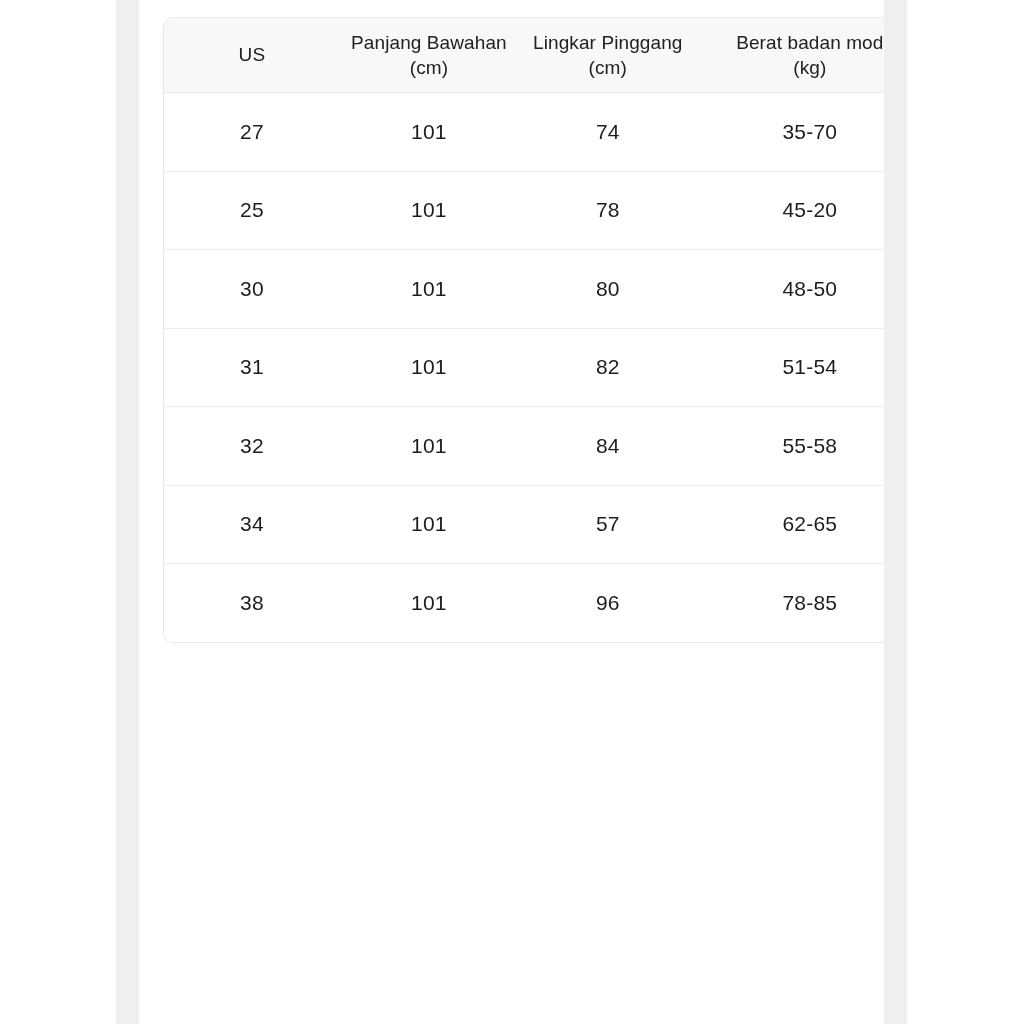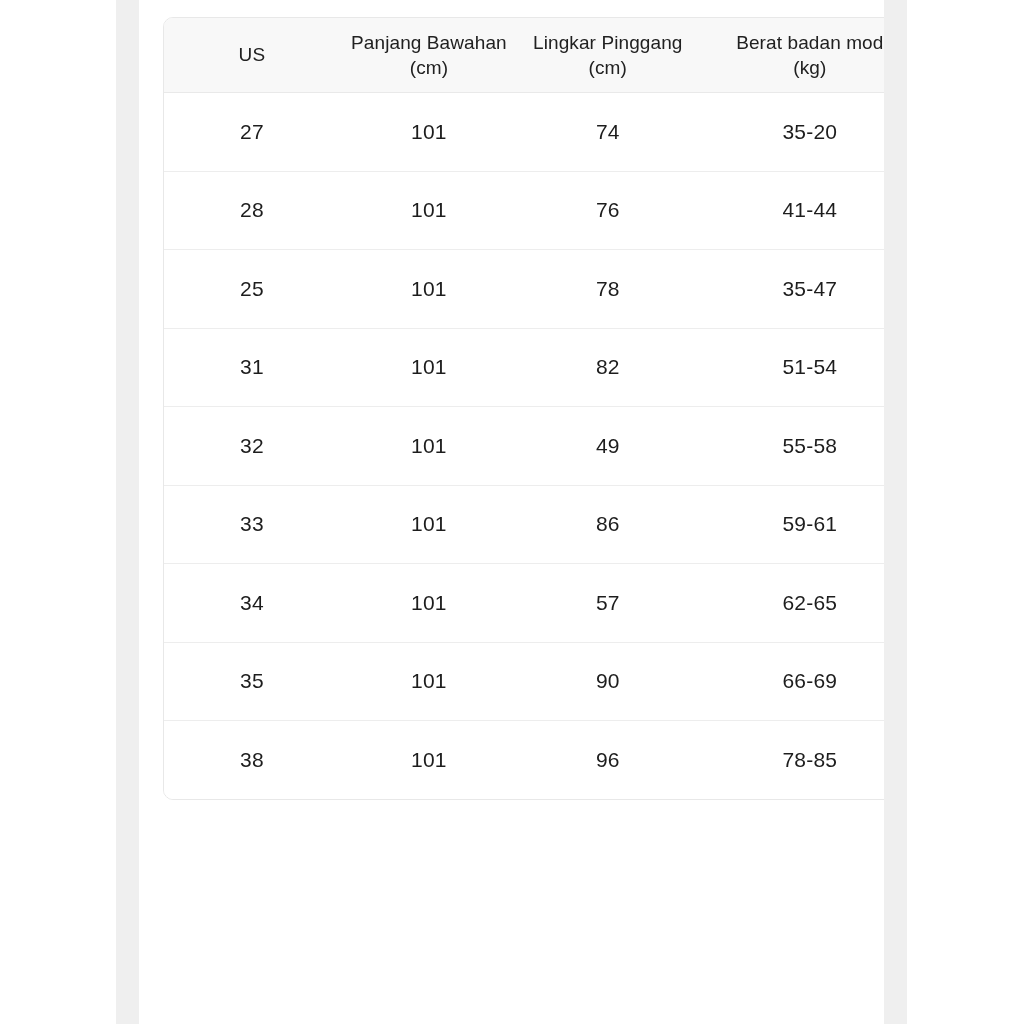--- a/index.html
+++ b/index.html
@@ -140,63 +140,51 @@
             <span>Berat badan mod</span>
             <span class="header-line-secondary">(kg)</span>
           </th>
         </tr>
       </thead>
       <tbody id="size-table-body">
           <tr>
             <td>27</td>
             <td>101</td>
             <td>74</td>
-            <td>35-20</td>
-          </tr>
-          <tr>
-            <td>28</td>
-            <td>101</td>
-            <td>76</td>
-            <td>41-44</td>
+            <td>35-70</td>
           </tr>
           <tr>
             <td>25</td>
             <td>101</td>
             <td>78</td>
-            <td>35-47</td>
+            <td>45-20</td>
+          </tr>
+          <tr>
+            <td>30</td>
+            <td>101</td>
+            <td>80</td>
+            <td>48-50</td>
           </tr>
           <tr>
             <td>31</td>
             <td>101</td>
             <td>82</td>
             <td>51-54</td>
           </tr>
           <tr>
             <td>32</td>
             <td>101</td>
-            <td>49</td>
+            <td>84</td>
             <td>55-58</td>
-          </tr>
-          <tr>
-            <td>33</td>
-            <td>101</td>
-            <td>86</td>
-            <td>59-61</td>
           </tr>
           <tr>
             <td>34</td>
             <td>101</td>
             <td>57</td>
             <td>62-65</td>
-          </tr>
-          <tr>
-            <td>35</td>
-            <td>101</td>
-            <td>90</td>
-            <td>66-69</td>
           </tr>
           <tr>
             <td>38</td>
             <td>101</td>
             <td>96</td>
             <td>78-85</td>
           </tr>
         </tbody>
     </table>
   </div>

